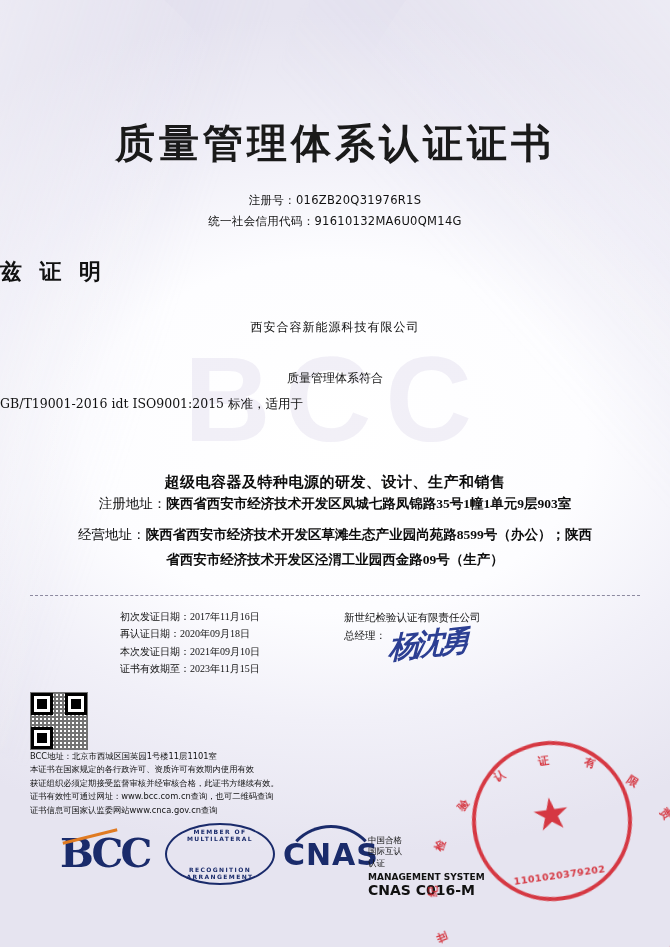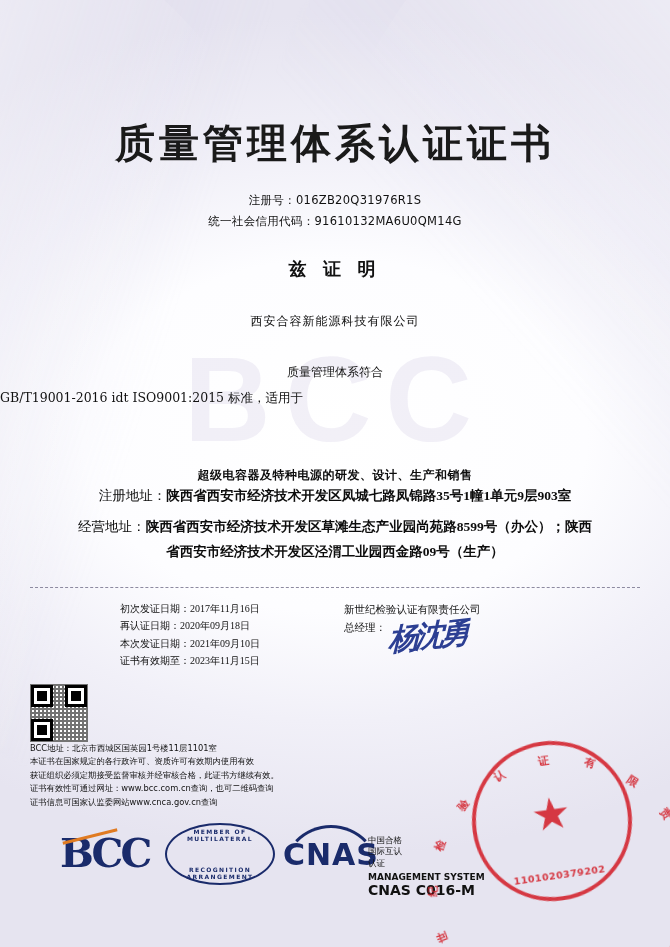--- a/index.html
+++ b/index.html
@@ -60,22 +60,21 @@
     text-align:center;
     font-size:11.5px;
     color:#111;
     margin-top:22px;
     letter-spacing:.3px;
     font-family:"DejaVu Sans", sans-serif;
   }
   .regline.second{margin-top:6px;}
 
   .hereby{
-    text-align:center;
-    font-size:18px;
+    font-size:22px;
     font-weight:700;
     letter-spacing:6px;
     margin-top:28px;
     color:#111;
   }
 
   .company{
     text-align:center;
     font-size:12px;
     font-weight:400;
@@ -94,21 +93,21 @@
   .standard{
     text-align:left;
     font-size:12.5px;
     margin-top:9px;
     color:#111;
     font-family:"DejaVu Serif", serif;
   }
 
   .scope{
     text-align:center;
-    font-size:12px;
+    font-size:15px;
     font-weight:700;
     margin-top:60px;
     color:#0d0d0d;
     letter-spacing:.5px;
   }
 
   .addr-block{padding:0 78px;}
   .addr-row{
     font-size:13.5px;
     line-height:1.85;

